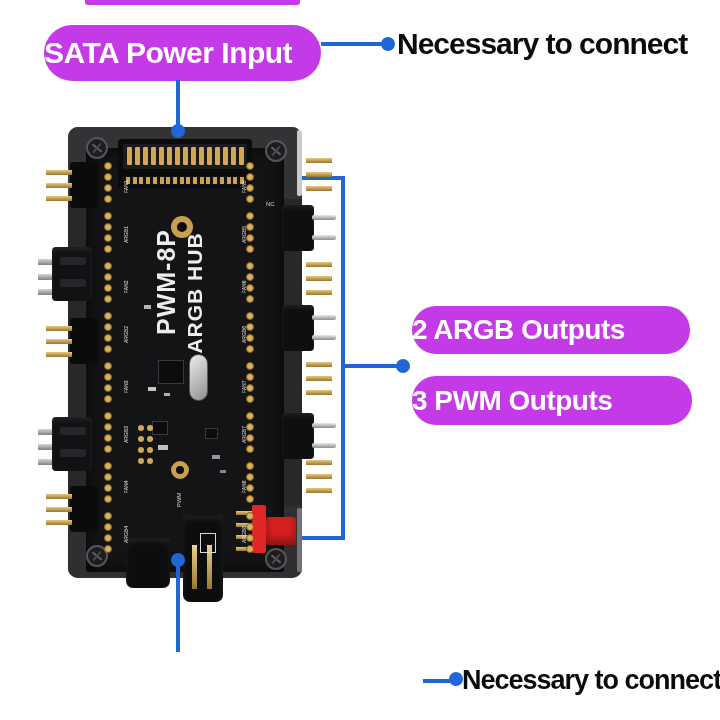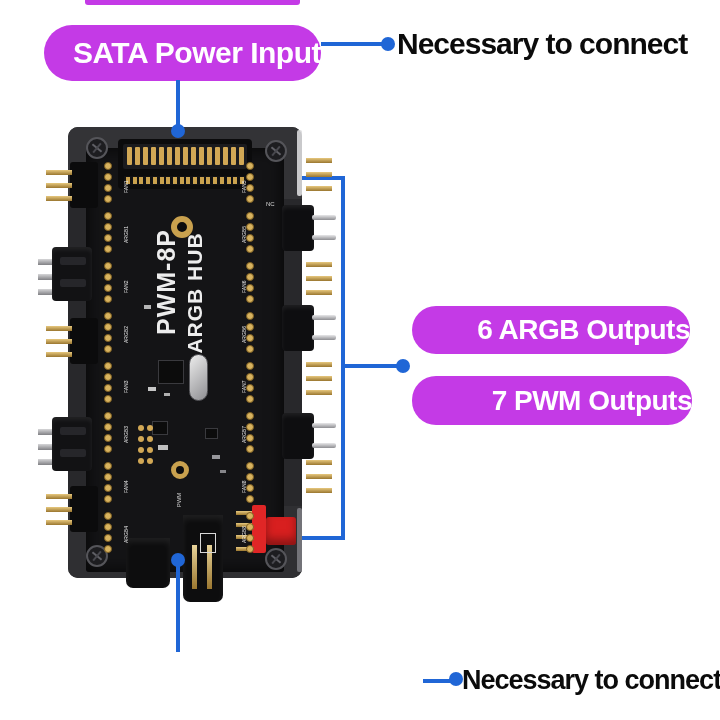--- a/index.html
+++ b/index.html
@@ -1,21 +1,21 @@
 <!DOCTYPE html>
 <html><head>
 <meta charset="utf-8">
 <style>
   html,body{margin:0;padding:0;background:#fff;}
   #canvas{position:relative;width:720px;height:720px;background:#ffffff;overflow:hidden;
           font-family:"Liberation Sans",sans-serif;}
   .abs{position:absolute;}
   
   .pill{position:absolute;background:#c43ae6;color:#ffffff;font-weight:bold;
-        display:flex;align-items:center;justify-content:flex-end;
+        display:flex;align-items:center;justify-content:flex-start;
         letter-spacing:-0.5px;white-space:nowrap;}
   .note{position:absolute;color:#0b0b0b;font-weight:bold;white-space:nowrap;letter-spacing:-1px;}
   
   .bline{position:absolute;background:#2066d6;}
   .bdot{position:absolute;width:14px;height:14px;border-radius:50%;background:#2066d6;}
   
   #board{position:absolute;left:40px;top:125px;width:300px;height:480px;}
   .plate{position:absolute;left:28px;top:2px;width:234px;height:451px;background:#28282b;border-radius:10px;}
   .plate-top{position:absolute;left:28px;top:2px;width:234px;height:72px;background:#333336;border-radius:10px 10px 0 0;}
   .plate-bot{position:absolute;left:28px;top:381px;width:234px;height:72px;background:#2f2f32;border-radius:0 0 10px 10px;}
@@ -50,24 +50,24 @@
   <div class="note" style="left:397px;top:27px;font-size:30px;">Necessary to connect</div>
   <div class="bline" style="left:176px;top:80px;width:4px;height:50px;"></div>
 
   <div class="bline" style="left:301px;top:176px;width:44px;height:4px;"></div>
   <div class="bline" style="left:341px;top:176px;width:4px;height:364px;"></div>
   <div class="bline" style="left:294px;top:536px;width:51px;height:4px;"></div>
   <div class="bline" style="left:341px;top:364px;width:58px;height:4px;"></div>
   <div class="bdot" style="left:396px;top:359px;"></div>
 
   <div class="pill" style="left:412px;top:306px;width:278px;height:48px;border-radius:24px;font-size:28px;">
-      <span>6 ARGB Outputs</span>
+      <span>2 ARGB Outputs</span>
     </div>
   <div class="pill" style="left:412px;top:376px;width:280px;height:49px;border-radius:24px;font-size:28px;">
-      <span>7 PWM Outputs</span>
+      <span>3 PWM Outputs</span>
     </div>
 
   <div id="board">
     <div class="plate"></div>
     <div class="plate-top"></div>
     <div class="plate-bot"></div>
     <div class="edge-hi" style="left:257px;top:5px;width:5px;height:66px;opacity:.9;"></div>
     <div class="edge-hi" style="left:257px;top:383px;width:5px;height:64px;background:#85858a;opacity:.8;"></div>
     <div class="pcb"></div>
 

